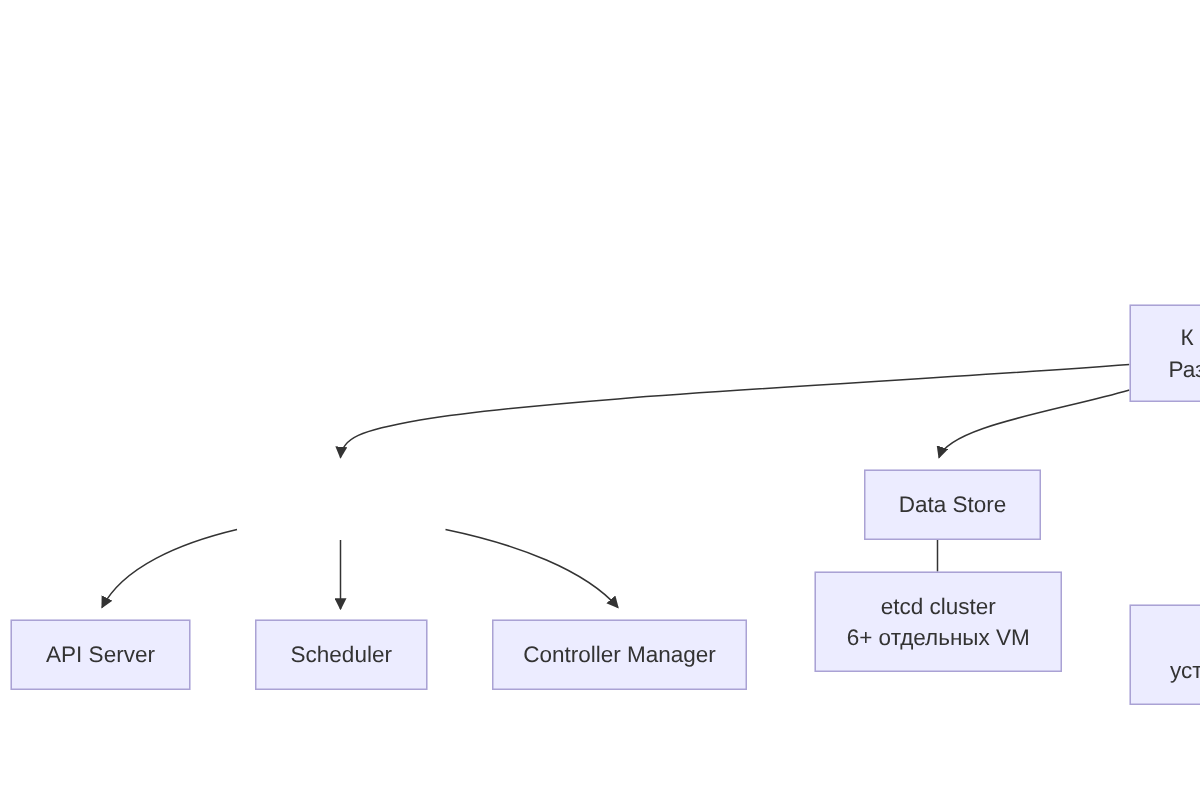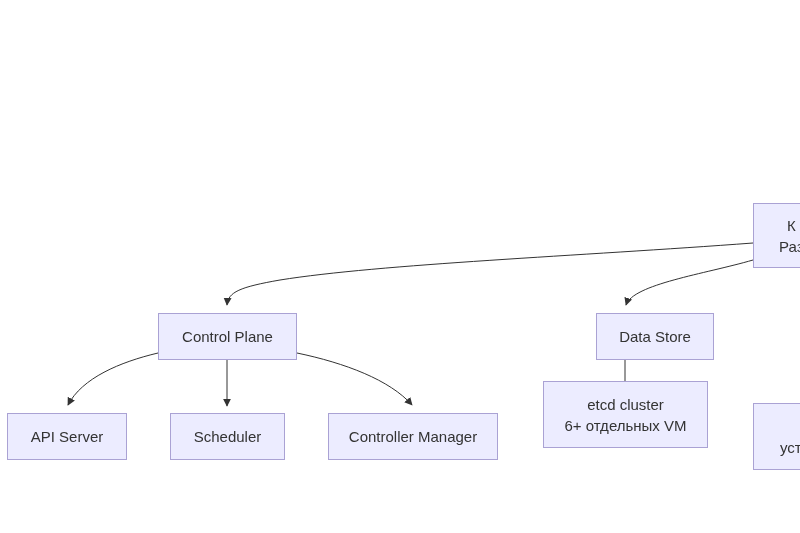--- a/index.html
+++ b/index.html
@@ -31,21 +31,21 @@
     justify-content:center;
     line-height:21px;
     text-align:center;
   }
   .node span{display:block;white-space:nowrap;}
   
   #node-cluster{left:753px;top:203px;width:200px;height:65px;display:block;}
   #node-cluster .l1{position:absolute;left:33px;top:11px;}
   #node-cluster .l2{position:absolute;left:25px;top:32px;}
   #node-control-plane{left:158px;top:313px;width:139px;height:47px;}
-  #node-data-store{left:596px;top:313px;width:118px;height:47px;align-items:center;}
+  #node-data-store{left:576px;top:313px;width:118px;height:47px;align-items:center;}
   #node-api-server{left:7px;top:413px;width:120px;height:47px;}
   #node-scheduler{left:170px;top:413px;width:115px;height:47px;}
   #node-controller-manager{left:328px;top:413px;width:170px;height:47px;align-items:center;}
   #node-etcd{left:543px;top:381px;width:165px;height:67px;}
   #node-workers{left:753px;top:403px;width:200px;height:67px;display:block;}
   #node-workers .l1{position:absolute;left:26px;top:33px;}
 </style>
 </head>
 <body>
 
@@ -63,23 +63,20 @@
     <path class="edge" marker-end="url(#arrow)" d="M 227 360 L 227 406"></path>
     <path class="edge" marker-end="url(#arrow)" d="M 297 353 C 345 363 390 380 412 405"></path>
     <path class="edge" marker-end="url(#arrow)" d="M 625 360 L 625 396"></path>
   </svg>
 
   <div class="node" id="node-cluster">
     <span class="l1">К</span>
     <span class="l2">Раз</span>
   </div>
 
-  <div class="node" id="node-control-plane">
-    <span>Control Plane</span>
-  </div>
 
   <div class="node" id="node-data-store">
     <span>Data Store</span>
   </div>
 
   <div class="node" id="node-api-server">
     <span>API Server</span>
   </div>
 
   <div class="node" id="node-scheduler">

